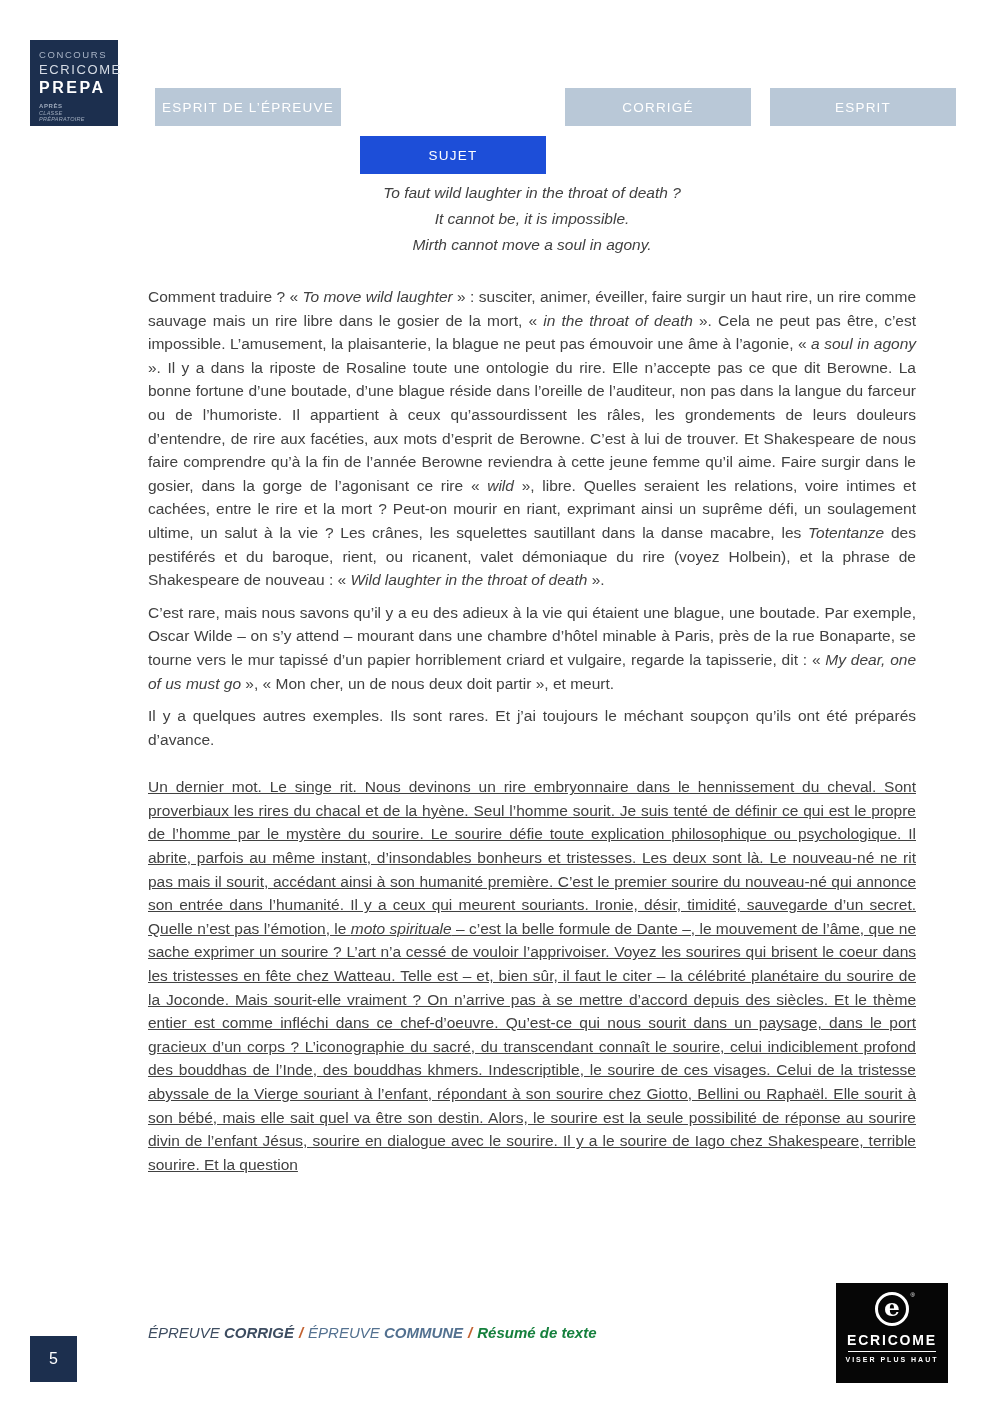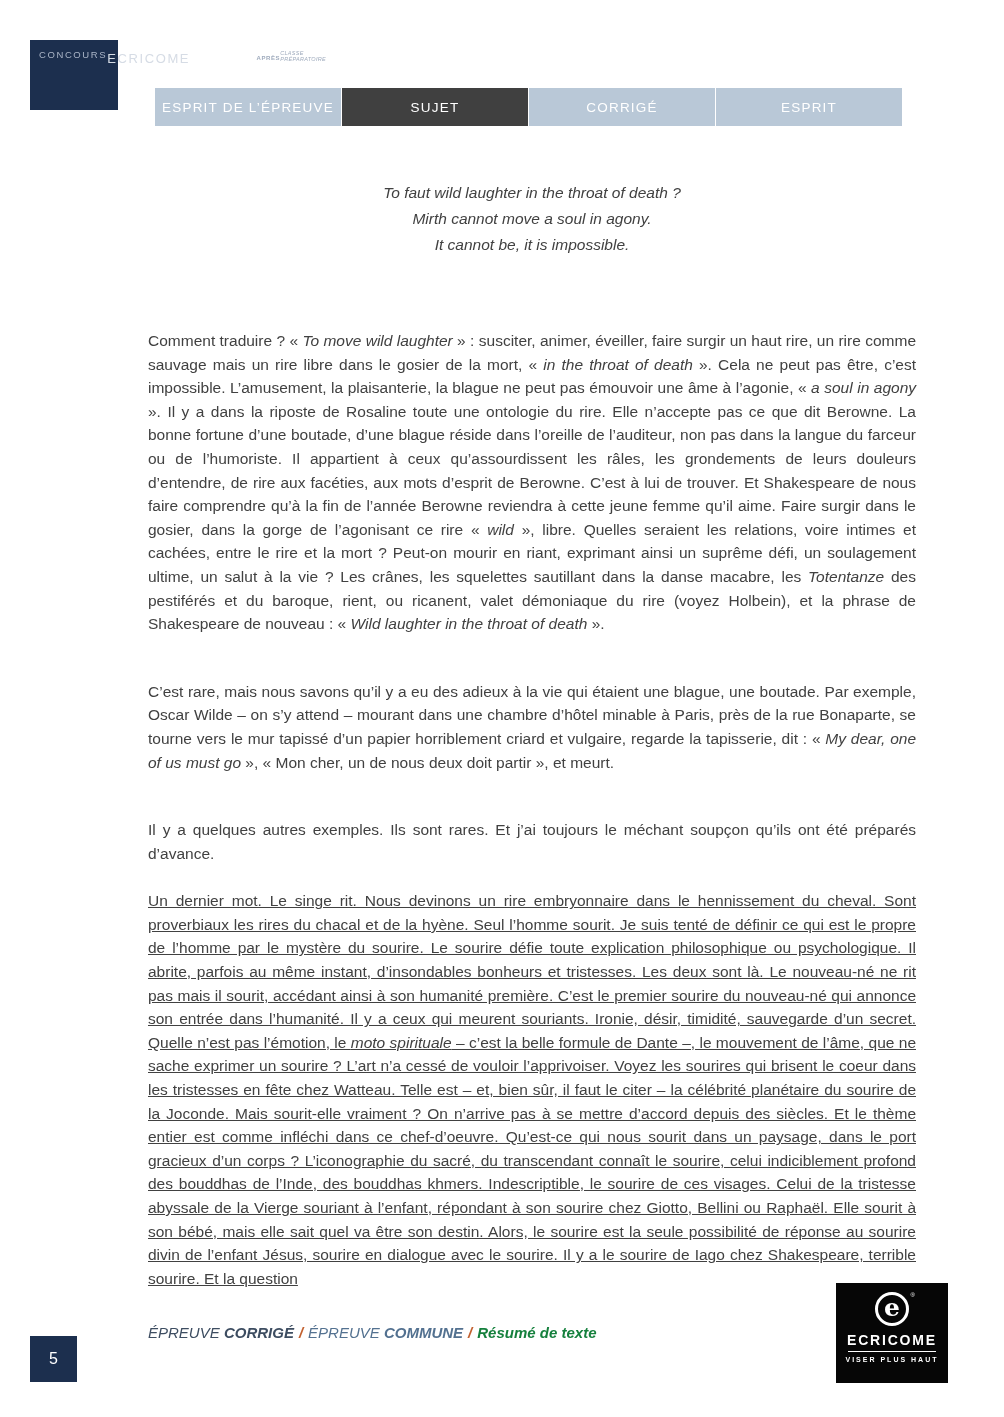--- a/index.html
+++ b/index.html
@@ -4,51 +4,51 @@
 <style>
   * { margin:0; padding:0; box-sizing:border-box; }
   html,body { background:#ffffff; }
   body {
     width:1004px; height:1417px; position:relative; overflow:hidden;
     font-family:"Liberation Sans", sans-serif; color:#414141;
   }
 
   
   .logo-block {
-    position:absolute; left:30px; top:40px; width:88px; height:70px;
+    position:absolute; left:30px; top:40px; width:88px; height:86px;
     background:#1c2f4e; color:#c3cbd8; padding:9px 9px 6px 9px;
-    display:flex; flex-direction:row;
+    display:flex; flex-direction:column;
   }
   .logo-top  { font-size:9.5px; letter-spacing:1.6px; color:#a9b4c6; }
   .logo-name { font-size:13px;  letter-spacing:1.6px; color:#d6dce5; margin-top:2px; }
   .logo-prog { font-size:16px;  letter-spacing:2.5px; color:#ffffff; font-weight:bold; margin-top:2px; }
   .logo-sub1 { font-size:6px;   letter-spacing:0.6px; color:#9fabbd; margin-top:6px; font-weight:bold; }
   .logo-sub2 { font-size:5.5px; letter-spacing:0.3px; color:#9fabbd; font-style:italic; margin-top:1px; }
 
   
-  .tabs { position:absolute; left:155px; top:88px; display:flex; gap:1px; }
+  .tabs { position:absolute; left:155px; top:88px; display:flex; gap:19px; }
   .tab {
     width:186px; height:38px; display:flex; align-items:center; justify-content:center;
     background:#b9c8d7; color:#ffffff; font-size:13.5px; letter-spacing:1.2px; cursor:pointer;
     white-space:nowrap;
   }
-  .tab.active { background:#404040; }
+  .tab.active { background:#1d4ed8;margin-top:48px; }
 
   
   .quote {
     position:absolute; left:148px; top:180px; width:768px;
     text-align:center; font-style:italic; font-size:15.5px; line-height:26px; color:#414141;
   }
 
   
   .content {
     position:absolute; left:148px; top:285px; width:768px;
     font-size:15.5px; line-height:23.6px; text-align:justify; color:#414141;
   }
-  .content p { margin-bottom:9px;margin-top:44px; }
+  .content p { margin-bottom:9px; }
   .content p.spaced { margin-top:24px;text-decoration:underline; }
   .content em { font-style:italic; }
 
   
   .footer-line {
     position:absolute; left:148px; top:1324px; font-size:15px; font-style:italic;
     white-space:nowrap;
   }
   .fo-dark  { color:#3d4d61; }
   .fo-bold  { font-weight:bold; }
@@ -102,22 +102,22 @@
   <div class="tab">
     <span>CORRIGÉ</span>
   </div>
   <div class="tab">
     <span>ESPRIT</span>
   </div>
 </nav>
 
 <div class="quote">
   <div>To faut wild laughter in the throat of death ?</div>
+  <div>It cannot be, it is impossible.</div>
   <div>Mirth cannot move a soul in agony.</div>
-  <div>It cannot be, it is impossible.</div>
 </div>
 
 <div class="content">
   <p><span>Comment traduire ? « </span><em>To move wild laughter</em><span> » : susciter, animer, éveiller, faire surgir un haut rire, un rire comme sauvage mais un rire libre dans le gosier de la mort, « </span><em>in the throat of death</em><span> ». Cela ne peut pas être, c’est impossible. L’amusement, la plaisanterie, la blague ne peut pas émouvoir une âme à l’agonie, « </span><em>a soul in agony</em><span> ». Il y a dans la riposte de Rosaline toute une ontologie du rire. Elle n’accepte pas ce que dit Berowne. La bonne fortune d’une boutade, d’une blague réside dans l’oreille de l’auditeur, non pas dans la langue du farceur ou de l’humoriste. Il appartient à ceux qu’assourdissent les râles, les grondements de leurs douleurs d’entendre, de rire aux facéties, aux mots d’esprit de Berowne. C’est à lui de trouver. Et Shakespeare de nous faire comprendre qu’à la fin de l’année Berowne reviendra à cette jeune femme qu’il aime. Faire surgir dans le gosier, dans la gorge de l’agonisant ce rire « </span><em>wild</em><span> », libre. Quelles seraient les relations, voire intimes et cachées, entre le rire et la mort ? Peut-on mourir en riant, exprimant ainsi un suprême défi, un soulagement ultime, un salut à la vie ? Les crânes, les squelettes sautillant dans la danse macabre, les </span><em>Totentanze</em><span> des pestiférés et du baroque, rient, ou ricanent, valet démoniaque du rire (voyez Holbein), et la phrase de Shakespeare de nouveau : « </span><em>Wild laughter in the throat of death</em><span> ».</span></p>
   <p><span>C’est rare, mais nous savons qu’il y a eu des adieux à la vie qui étaient une blague, une boutade. Par exemple, Oscar Wilde – on s’y attend – mourant dans une chambre d’hôtel minable à Paris, près de la rue Bonaparte, se tourne vers le mur tapissé d’un papier horriblement criard et vulgaire, regarde la tapisserie, dit : « </span><em>My dear, one of us must go</em><span> », « Mon cher, un de nous deux doit partir », et meurt.</span></p>
   <p><span>Il y a quelques autres exemples. Ils sont rares. Et j’ai toujours le méchant soupçon qu’ils ont été préparés d’avance.</span></p>
   <p class="spaced"><span>Un dernier mot. Le singe rit. Nous devinons un rire embryonnaire dans le hennissement du cheval. Sont proverbiaux les rires du chacal et de la hyène. Seul l’homme sourit. Je suis tenté de définir ce qui est le propre de l’homme par le mystère du sourire. Le sourire défie toute explication philosophique ou psychologique. Il abrite, parfois au même instant, d’insondables bonheurs et tristesses. Les deux sont là. Le nouveau-né ne rit pas mais il sourit, accédant ainsi à son humanité première. C’est le premier sourire du nouveau-né qui annonce son entrée dans l’humanité. Il y a ceux qui meurent souriants. Ironie, désir, timidité, sauvegarde d’un secret. Quelle n’est pas l’émotion, le </span><em>moto spirituale</em><span> – c’est la belle formule de Dante –, le mouvement de l’âme, que ne sache exprimer un sourire ? L’art n’a cessé de vouloir l’apprivoiser. Voyez les sourires qui brisent le coeur dans les tristesses en fête chez Watteau. Telle est – et, bien sûr, il faut le citer – la célébrité planétaire du sourire de la Joconde. Mais sourit-elle vraiment ? On n’arrive pas à se mettre d’accord depuis des siècles. Et le thème entier est comme infléchi dans ce chef-d’oeuvre. Qu’est-ce qui nous sourit dans un paysage, dans le port gracieux d’un corps ? L’iconographie du sacré, du transcendant connaît le sourire, celui indiciblement profond des bouddhas de l’Inde, des bouddhas khmers. Indescriptible, le sourire de ces visages. Celui de la tristesse abyssale de la Vierge souriant à l’enfant, répondant à son sourire chez Giotto, Bellini ou Raphaël. Elle sourit à son bébé, mais elle sait quel va être son destin. Alors, le sourire est la seule possibilité de réponse au sourire divin de l’enfant Jésus, sourire en dialogue avec le sourire. Il y a le sourire de Iago chez Shakespeare, terrible sourire. Et la question</span></p>
 </div>
 
 <div class="footer-line">

